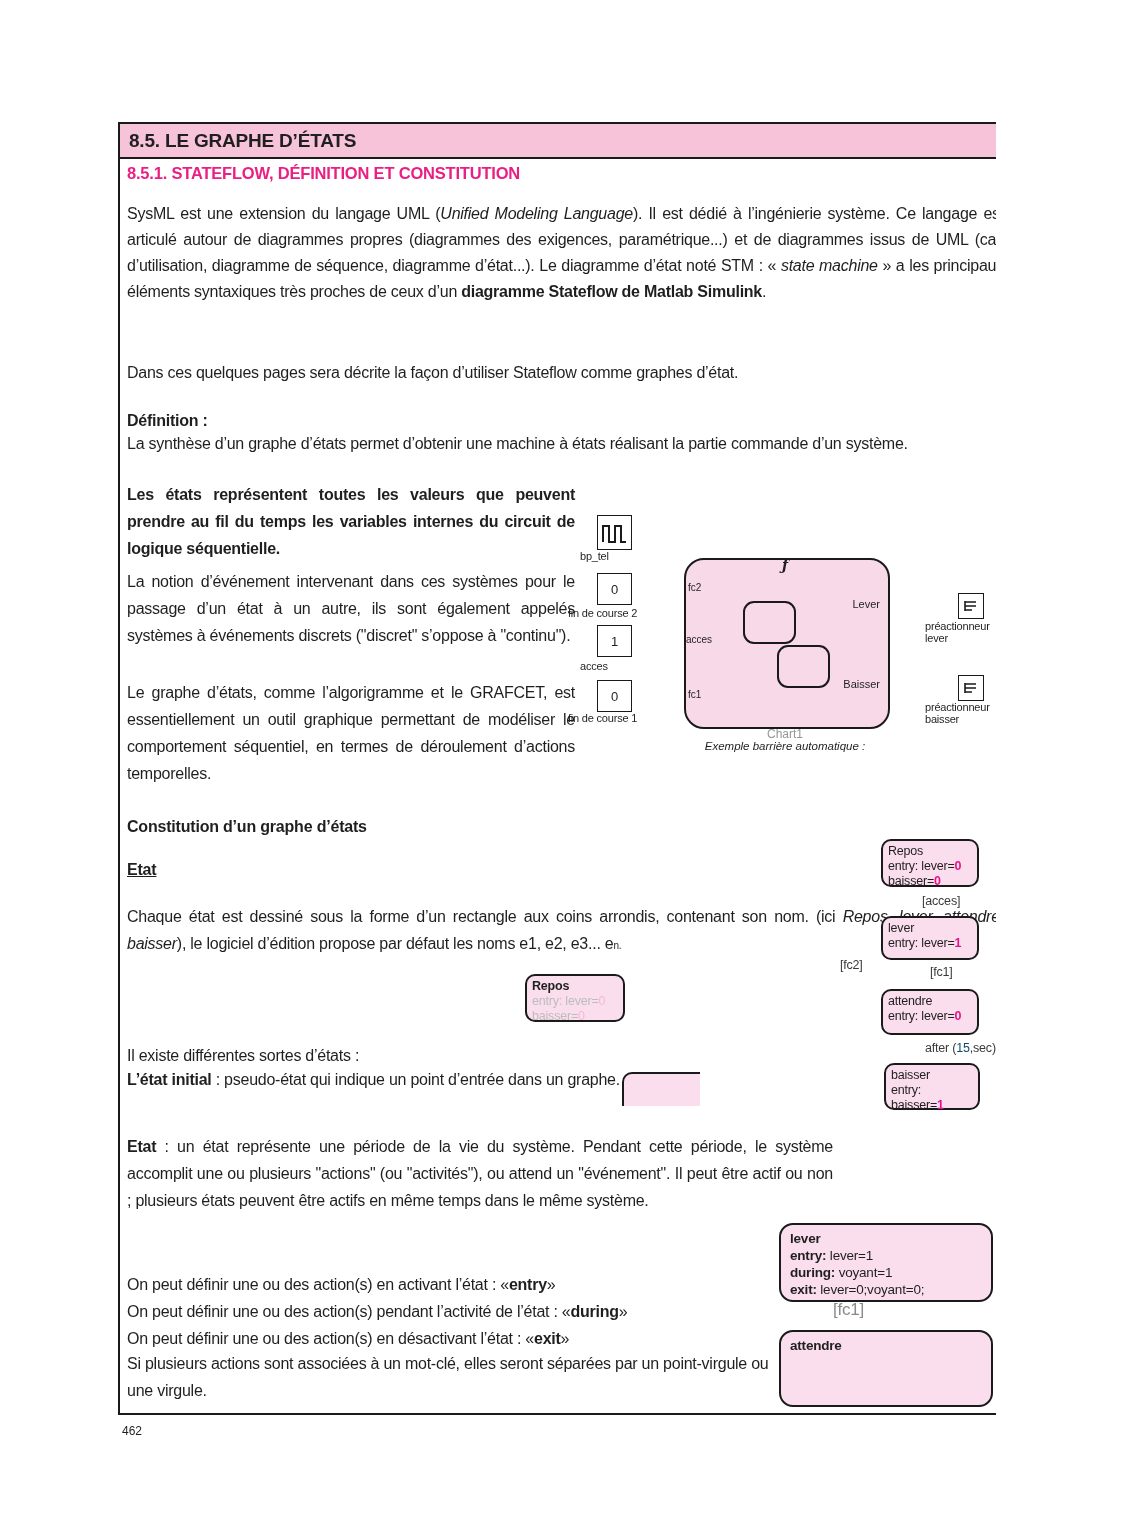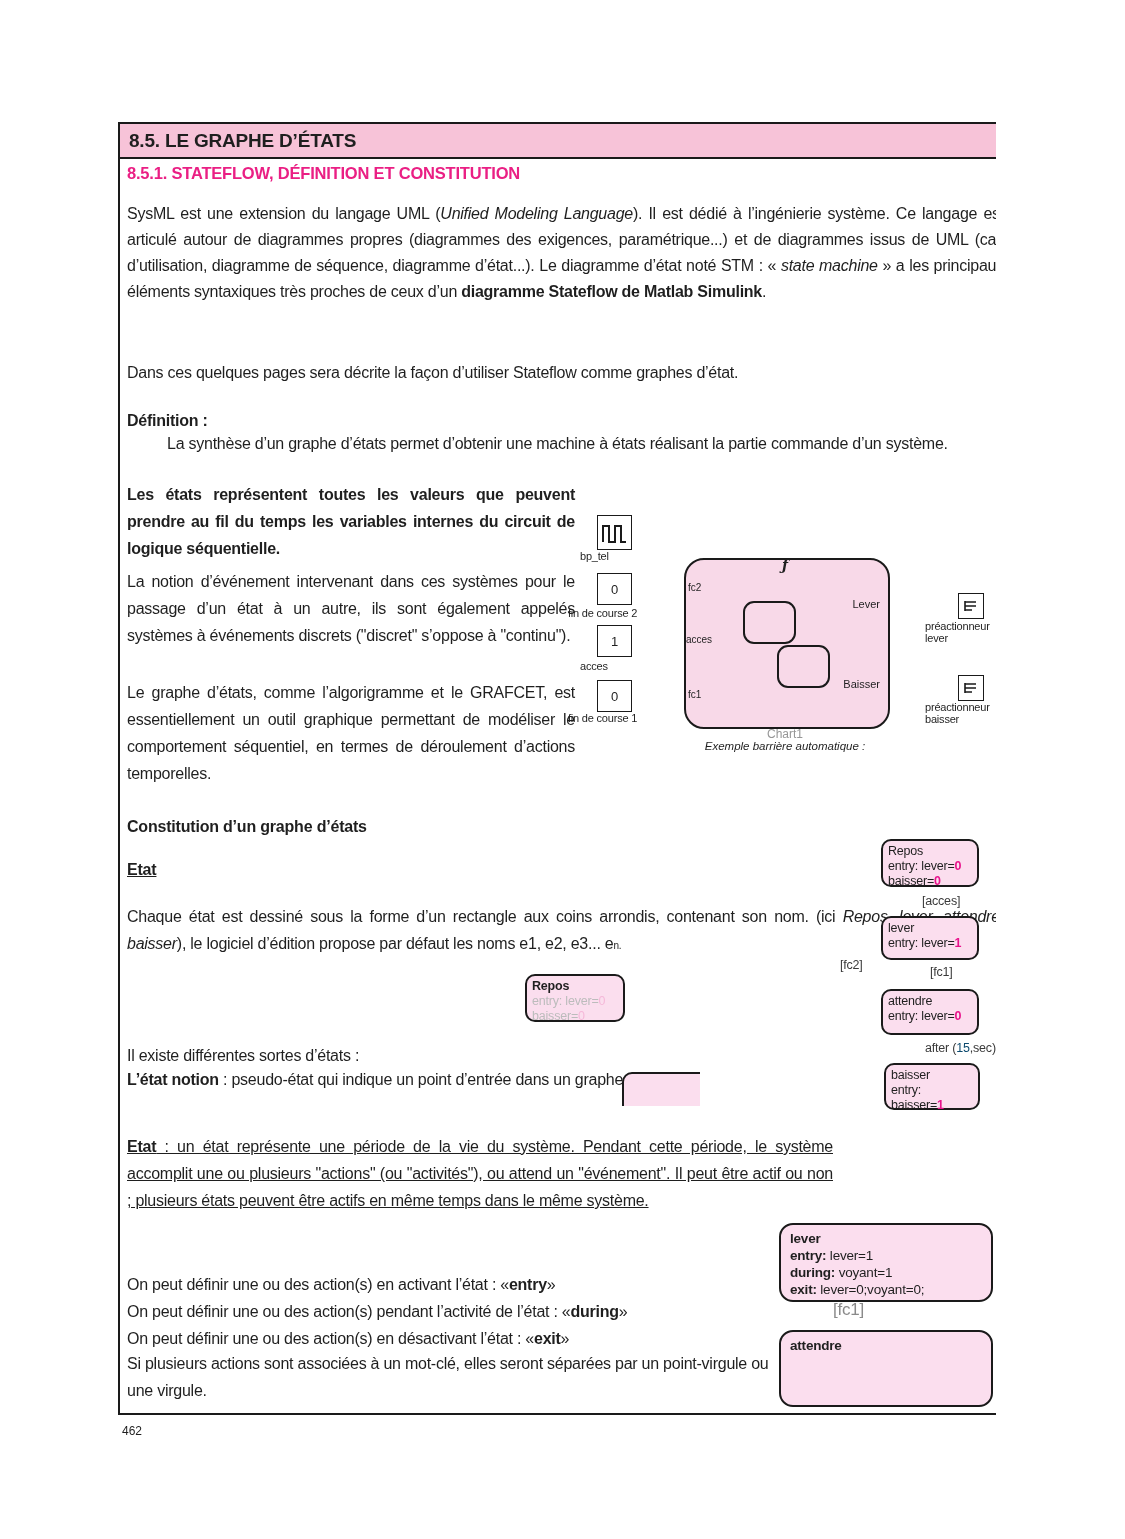--- a/index.html
+++ b/index.html
@@ -137,21 +137,21 @@
   <div class="section-bar">
     <span>8.5. LE GRAPHE D’ÉTATS</span>
   </div>
   <div class="subsection">8.5.1. STATEFLOW, DÉFINITION ET CONSTITUTION</div>
 
   <div class="para" style="left:127px;top:201px;width:877px;">
     <span>SysML est une extension du langage UML (</span><span class="i">Unified Modeling Language</span><span>). Il est dédié à l’ingénierie système. Ce langage est articulé autour de diagrammes propres (diagrammes des exigences, paramétrique...) et de diagrammes issus de UML (cas d’utilisation, diagramme de séquence, diagramme d’état...). Le diagramme d’état noté STM : « </span><span class="i">state machine</span><span> » a les principaux éléments syntaxiques très proches de ceux d’un </span><span class="b">diagramme Stateflow de Matlab Simulink</span><span>.</span>
   </div>
   <div class="line" style="left:127px;top:340px;">Dans ces quelques pages sera décrite la façon d’utiliser Stateflow comme graphes d’état.</div>
   <div class="line b" style="left:127px;top:388px;">Définition :</div>
-  <div class="para lh27" style="left:127px;top:430px;width:877px;margin-left:40px;">La synthèse d’un graphe d’états permet d’obtenir une machine à états réalisant la partie commande d’un système.</div>
+  <div class="para lh27" style="left:127px;top:430px;width:877px;">La synthèse d’un graphe d’états permet d’obtenir une machine à états réalisant la partie commande d’un système.</div>
   <div class="para lh27 b" style="left:127px;top:481px;width:448px;">Les états représentent toutes les valeurs que peuvent prendre au fil du temps les variables internes du circuit de logique séquentielle.</div>
   <div class="para lh27" style="left:127px;top:568px;width:448px;">La notion d’événement intervenant dans ces systèmes pour le passage d’un état à un autre, ils sont également appelés systèmes à événements discrets ("discret" s’oppose à "continu").</div>
   <div class="para lh27" style="left:127px;top:679px;width:448px;">Le graphe d’états, comme l’algorigramme et le GRAFCET, est essentiellement un outil graphique permettant de modéliser le comportement séquentiel, en termes de déroulement d’actions temporelles.</div>
 
   <div class="blk" style="left:597px;top:515px;width:33px;height:33px;">
     <svg width="27" height="24" viewBox="0 0 27 24">
       <path d="M2 21 V5 H8 V21 H14 V5 H20 V21 H25" stroke="#1a1a1a" stroke-width="2" fill="none"></path>
     </svg>
   </div>
   <div class="blk-label" style="left:580px;top:550px;width:66px;">bp_tel</div>
@@ -213,28 +213,28 @@
 
   <div class="state" style="left:525px;top:974px;width:100px;height:48px;">
     <span class="b">Repos</span><br>
     <span class="faded">entry: lever=</span><span class="faded-mag">0</span><br>
     <span class="faded"> baisser=</span><span class="faded-mag">0</span>
   </div>
 
   <div class="line" style="left:127px;top:1023px;">Il existe différentes sortes d’états :</div>
 
   <div class="para lh27" style="left:127px;top:1066px;width:501px;">
-    <span class="b">L’état notion</span><span> : pseudo-état qui indique un point d’entrée dans un graphe.</span>
+    <span class="b">L’état initial</span><span> : pseudo-état qui indique un point d’entrée dans un graphe.</span>
   </div>
 
   <div class="clip-box">
       <div class="inner"></div>
     </div>
 
-  <div class="para lh27" style="left:127px;top:1133px;width:706px;text-decoration:underline;">
+  <div class="para lh27" style="left:127px;top:1133px;width:706px;">
     <span class="b">Etat</span><span> : un état représente une période de la vie du système. Pendant cette période, le système accomplit une ou plusieurs "actions" (ou "activités"), ou attend un "événement". Il peut être actif ou non ; plusieurs états peuvent être actifs en même temps dans le même système.</span>
   </div>
 
   <div class="line" style="left:127px;top:1252px;">
     <span>On peut définir une ou des action(s) en activant l’état : «</span><span class="b">entry</span><span>»</span>
   </div>
   <div class="line" style="left:127px;top:1279px;">
     <span>On peut définir une ou des action(s) pendant l’activité de l’état : «</span><span class="b">during</span><span>»</span>
   </div>
   <div class="line" style="left:127px;top:1306px;">

